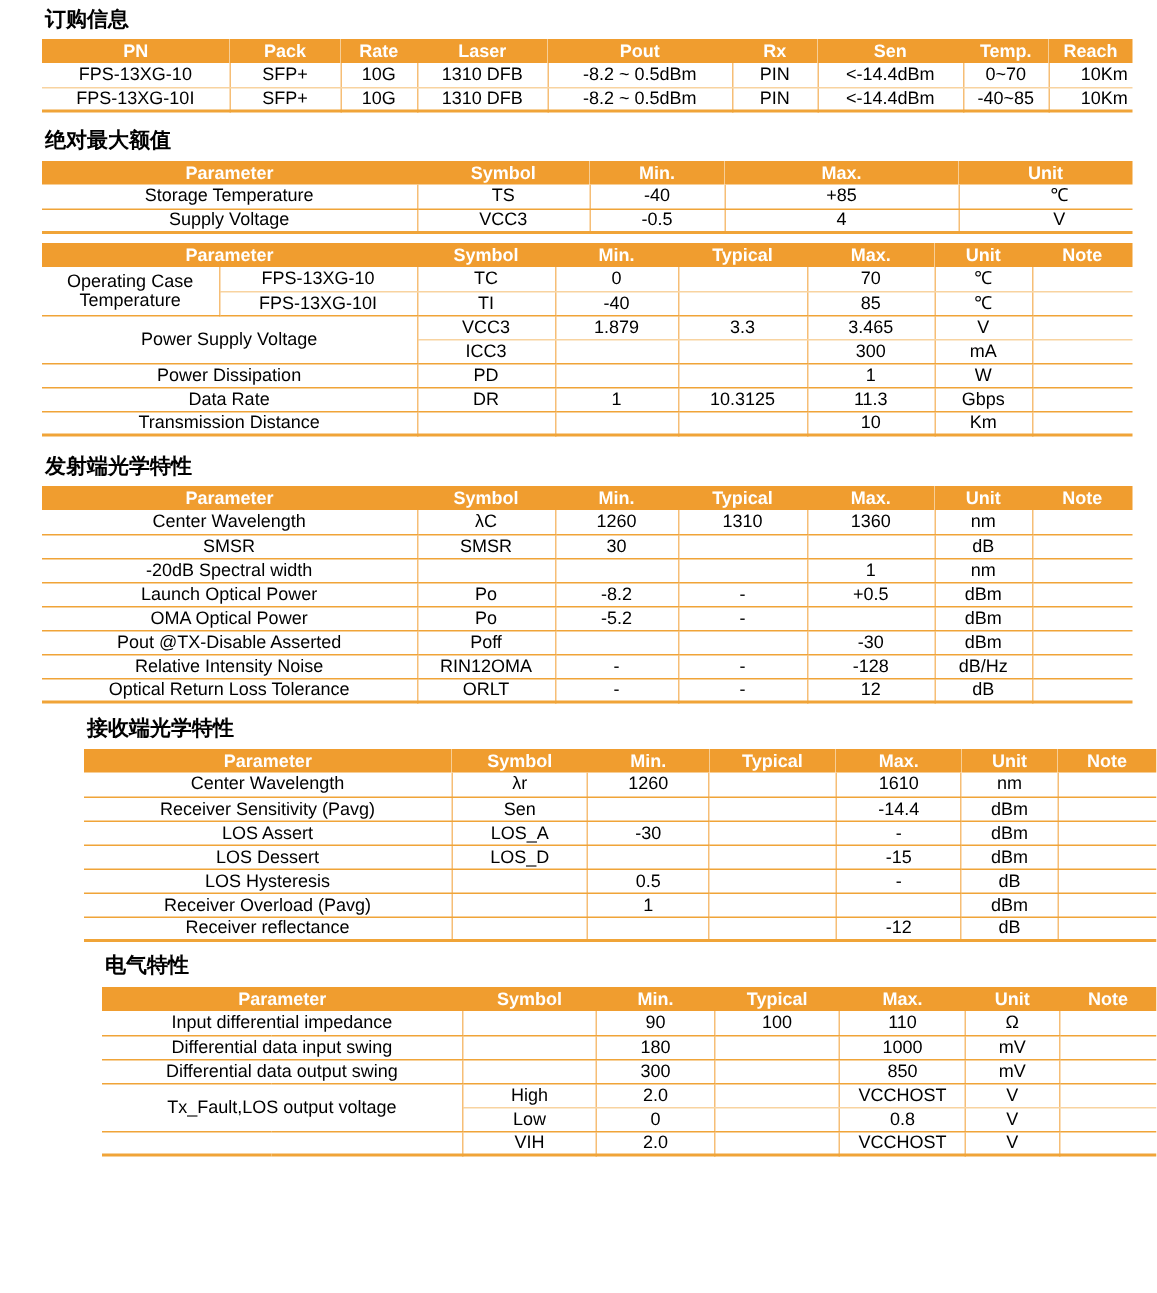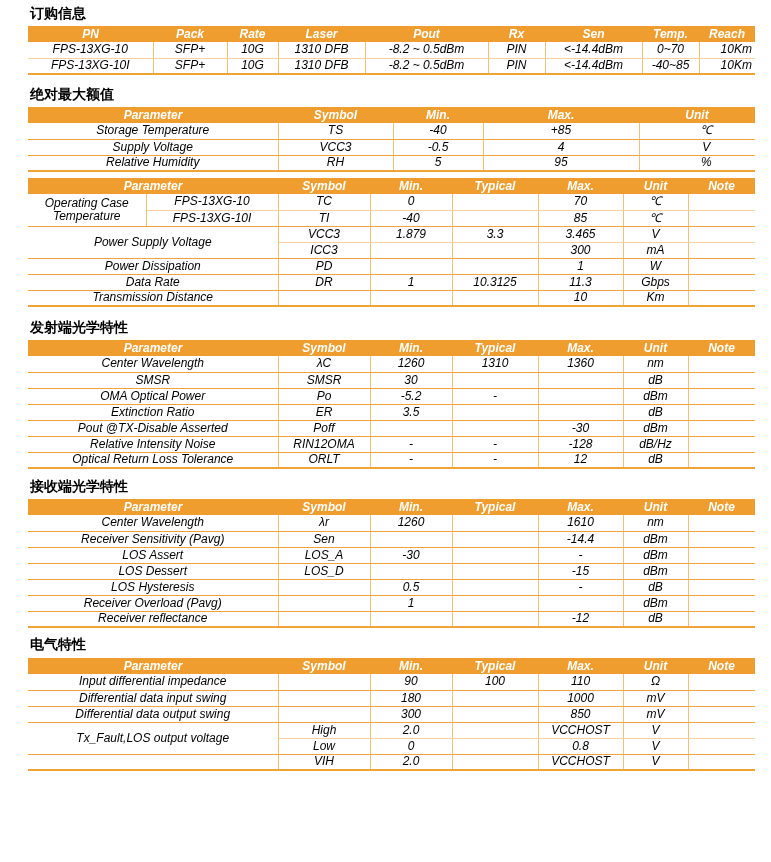--- a/index.html
+++ b/index.html
@@ -15,26 +15,25 @@
     width:771px;height:862px;overflow:hidden;background:#ffffff;
     font-family:"Liberation Sans",sans-serif;color:var(--txt);
   }
   main{padding-left:28px;}
   section h2.title{
     font-size:14px;line-height:20px;font-weight:bold;
     margin:0 0 3px 2px;color:#000;
     font-family:"DejaVu Sans","Liberation Sans",sans-serif;
   }
   .s0{margin-top:3px;} .s1{margin-top:9px;} .s2{margin-top:6px;}
-  .s3{margin-top:10px;} .s4{margin-top:7px;} .s5{margin-top:6px;}
+  .s3{margin-top:10px;} .s4{margin-top:7px;margin-left:28px;} .s5{margin-top:6px;margin-left:40px;}
   .s5 h2.title{margin-bottom:4px;}
   table{
     border-collapse:collapse;table-layout:fixed;
     border-bottom:2px solid var(--line-strong);
-    font-style:italic;
   }
   th{
     background:var(--accent);color:#fff;font-weight:bold;
     font-size:12px;height:16px;padding:0;text-align:center;
     white-space:nowrap;overflow:hidden;
   }
   td{
     font-size:12px;height:16px;line-height:13px;padding:0 2px;
     text-align:center;vertical-align:middle;color:var(--txt);
     border-left:1px solid var(--vline);border-right:1px solid var(--vline);
@@ -134,27 +133,20 @@
               <td>+85</td>
               <td>℃</td>
             </tr>
             <tr class="strong">
               <td>Supply Voltage</td>
               <td>VCC3</td>
               <td>-0.5</td>
               <td>4</td>
               <td>V</td>
             </tr>
-            <tr class="last">
-              <td>Relative Humidity</td>
-              <td>RH</td>
-              <td>5</td>
-              <td>95</td>
-              <td>%</td>
-            </tr>
           </tbody>
         </table>
       </div>
   </section>
   <section class="s2">
     <div class="tbl">
         <table>
           <colgroup>
             <col style="width: 118px;">
             <col style="width: 132px;">
@@ -282,35 +274,44 @@
             <tr class="strong">
               <td colspan="2">SMSR</td>
               <td>SMSR</td>
               <td>30</td>
               <td></td>
               <td></td>
               <td>dB</td>
               <td></td>
             </tr>
             <tr class="strong">
+              <td colspan="2">-20dB Spectral width</td>
+              <td></td>
+              <td></td>
+              <td></td>
+              <td>1</td>
+              <td>nm</td>
+              <td></td>
+            </tr>
+            <tr class="strong">
+              <td colspan="2">Launch Optical Power</td>
+              <td>Po</td>
+              <td>-8.2</td>
+              <td>-</td>
+              <td>+0.5</td>
+              <td>dBm</td>
+              <td></td>
+            </tr>
+            <tr class="strong">
               <td colspan="2">OMA Optical Power</td>
               <td>Po</td>
               <td>-5.2</td>
               <td>-</td>
               <td></td>
               <td>dBm</td>
-              <td></td>
-            </tr>
-            <tr class="strong">
-              <td colspan="2">Extinction Ratio</td>
-              <td>ER</td>
-              <td>3.5</td>
-              <td></td>
-              <td></td>
-              <td>dB</td>
               <td></td>
             </tr>
             <tr class="strong">
               <td colspan="2">Pout @TX-Disable Asserted</td>
               <td>Poff</td>
               <td></td>
               <td></td>
               <td>-30</td>
               <td>dBm</td>
               <td></td>

